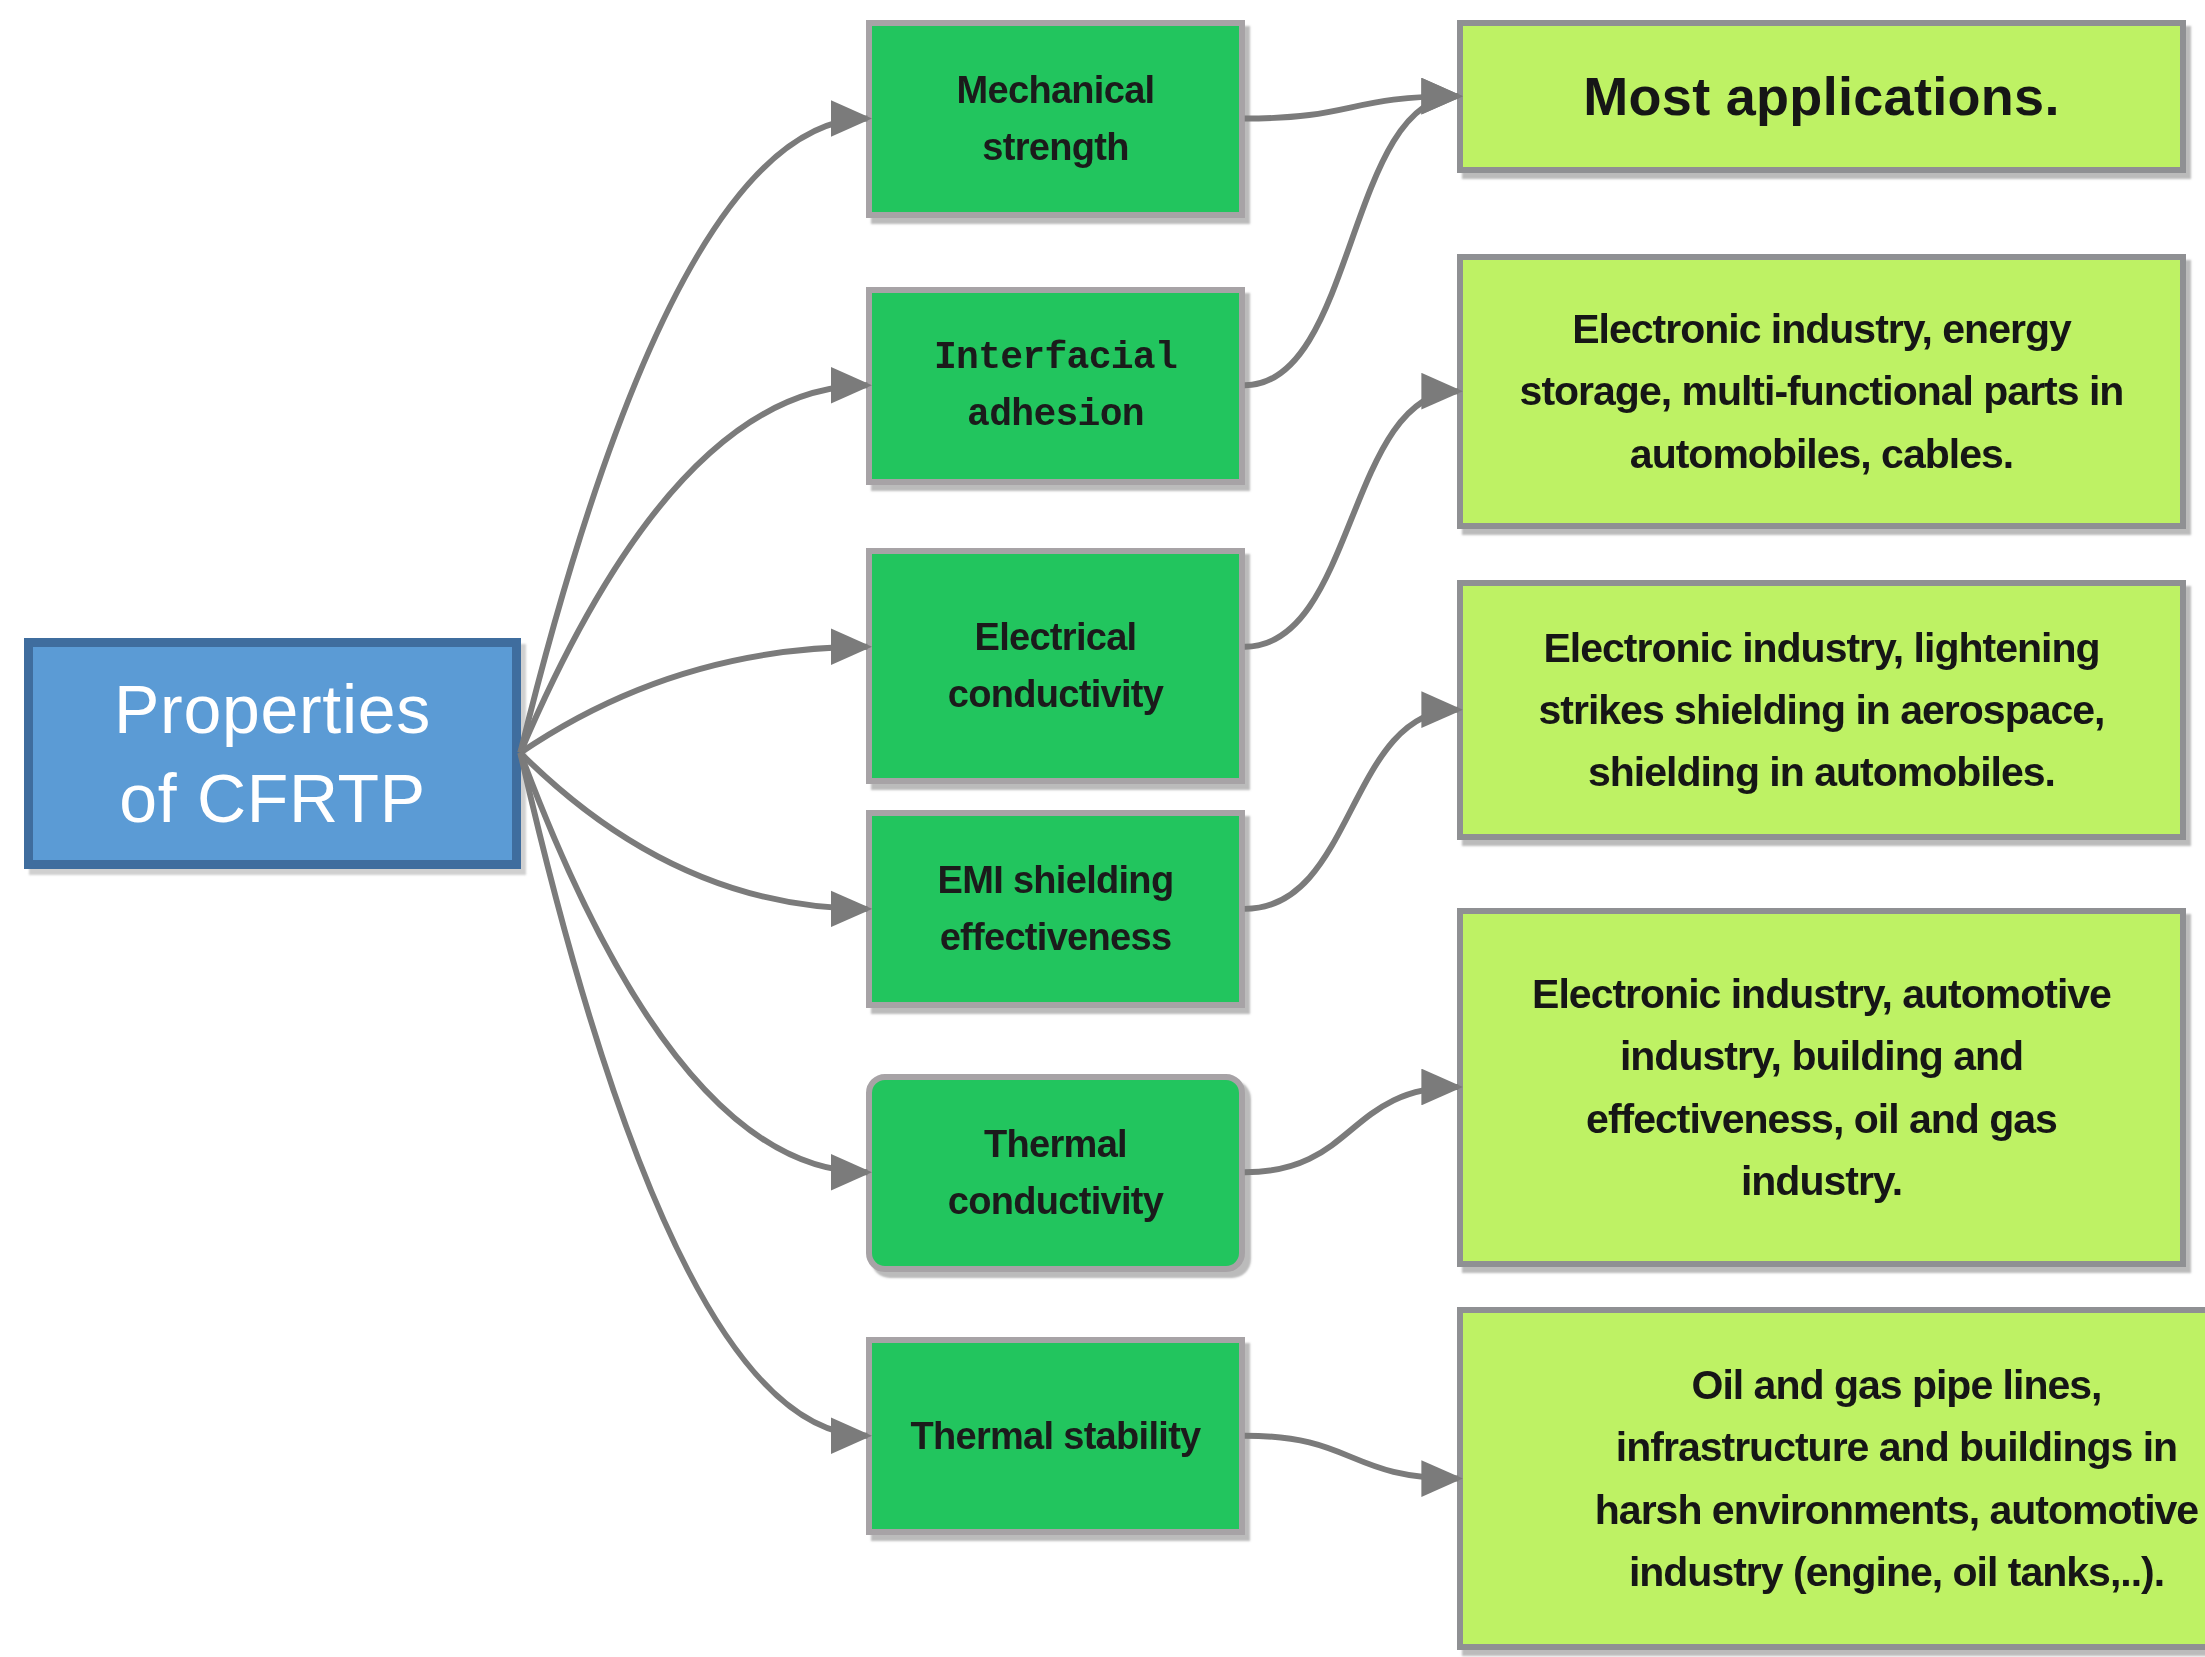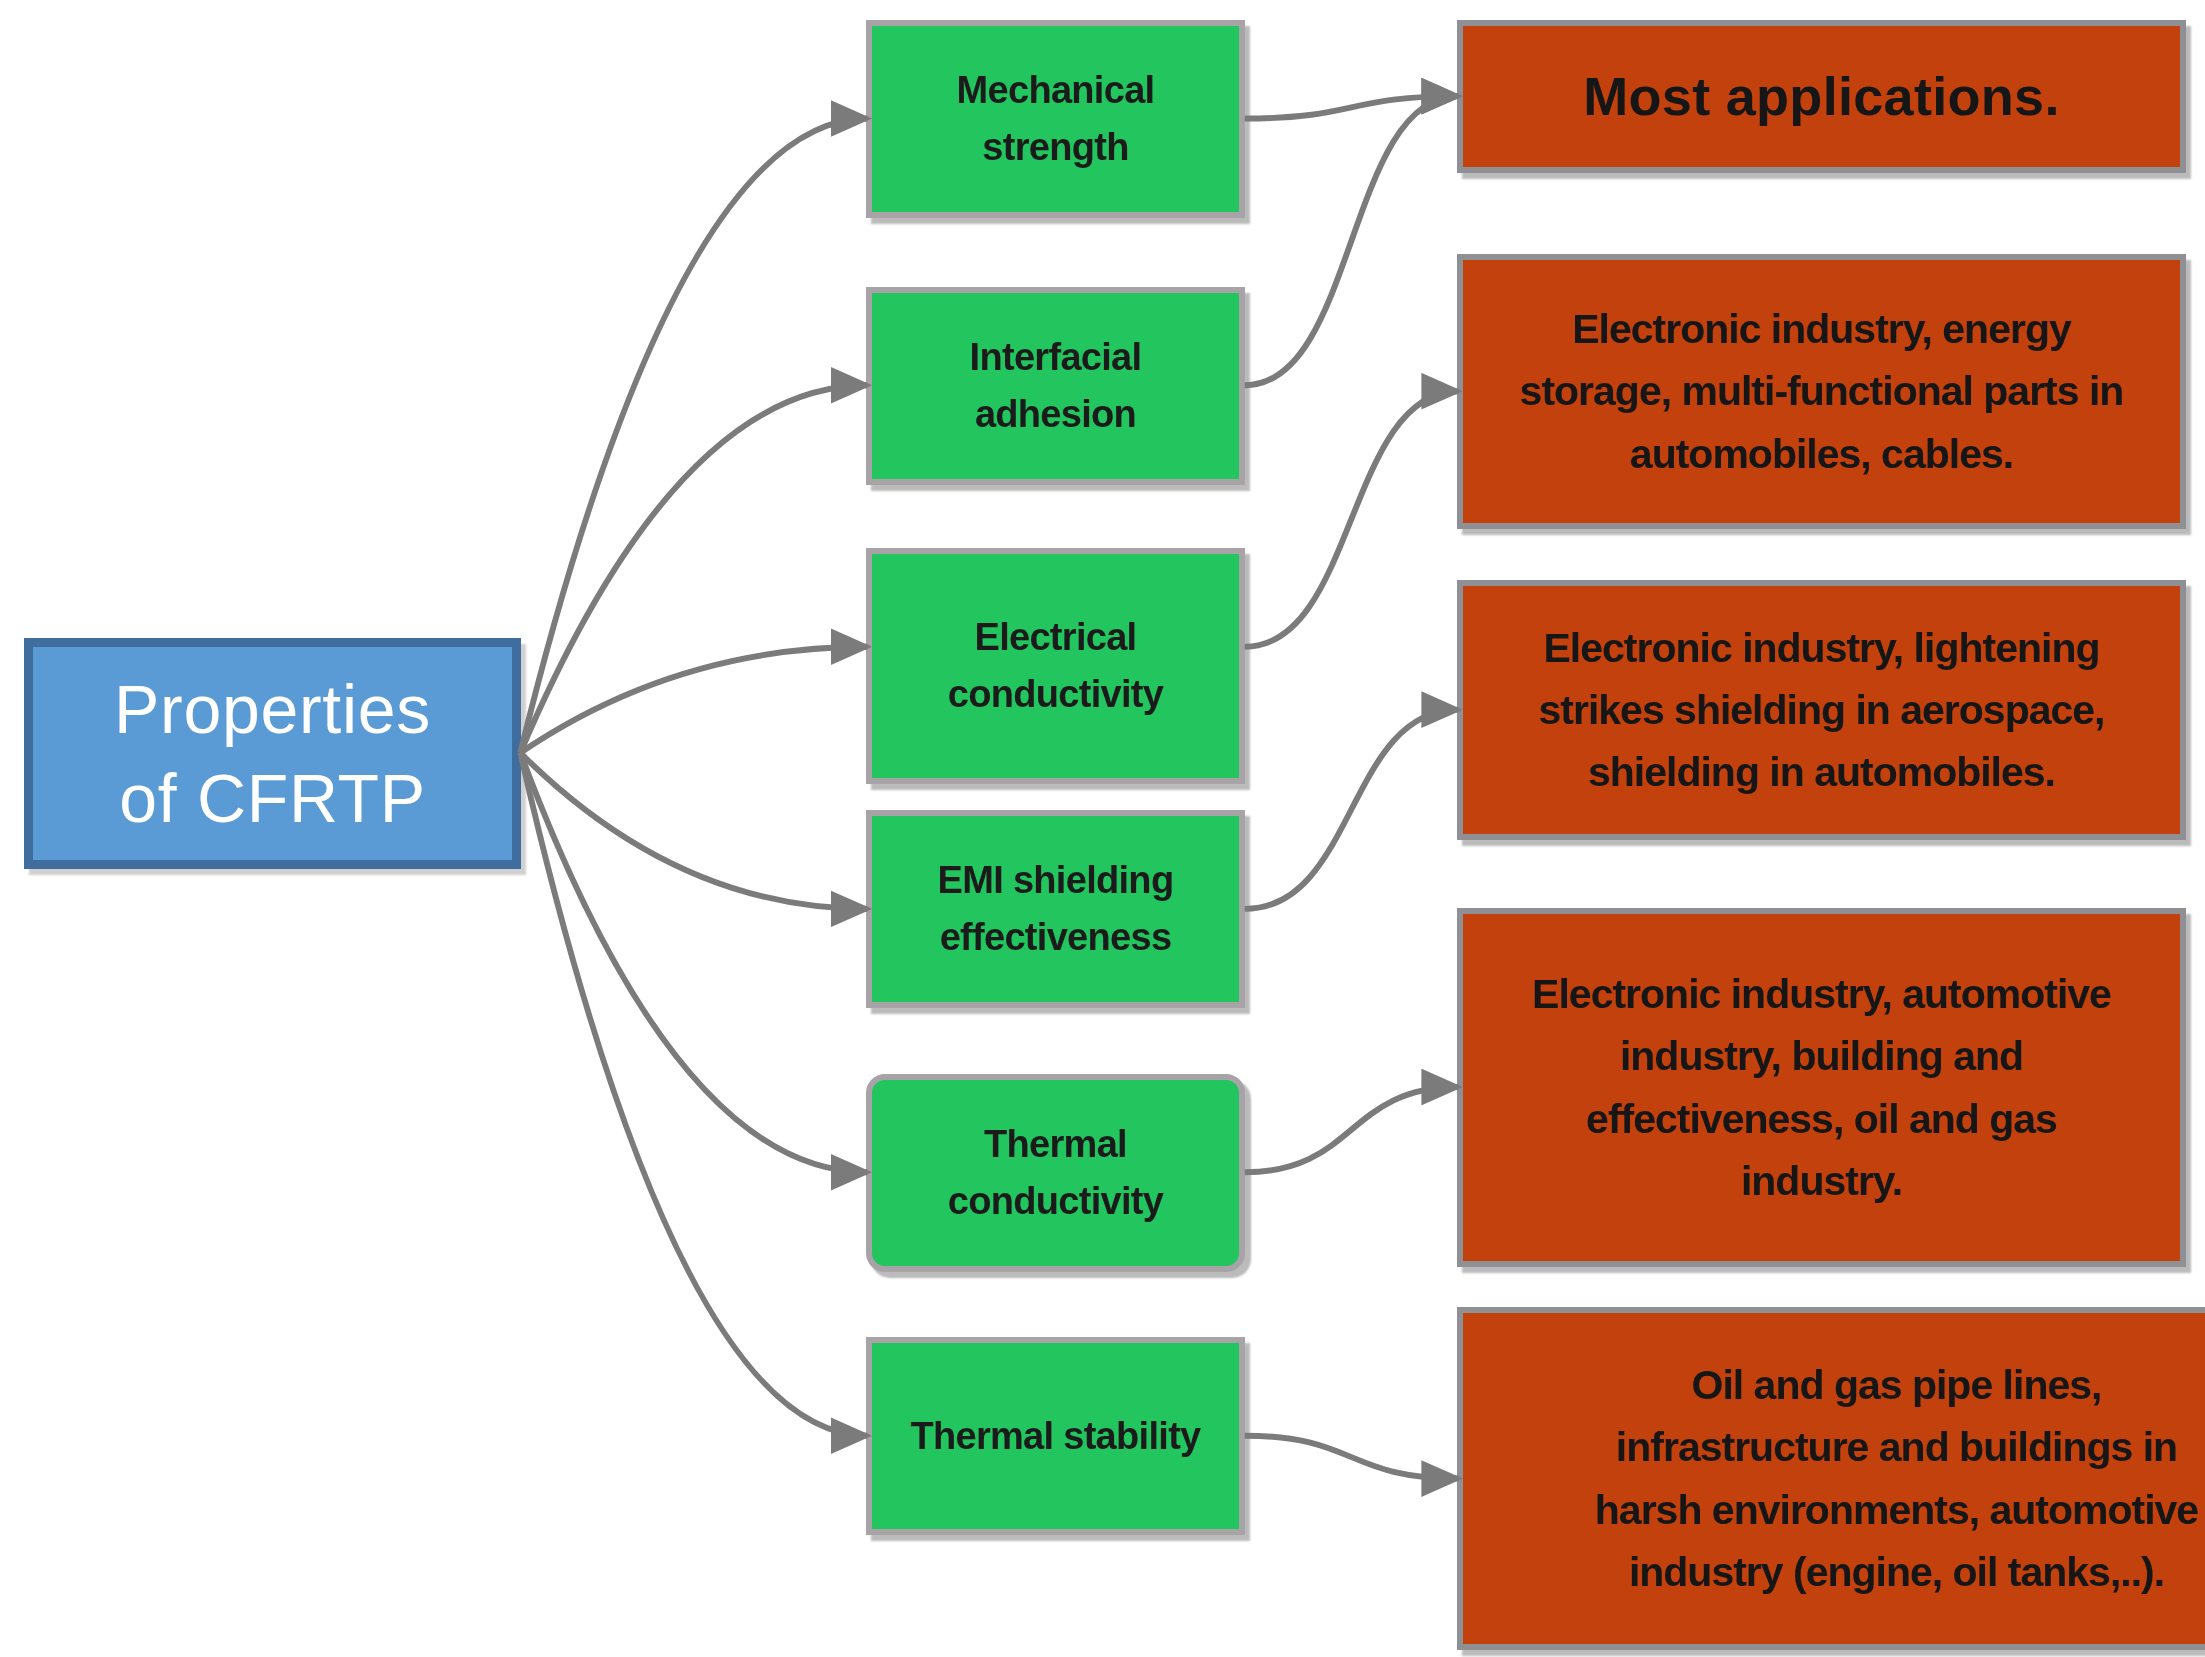--- a/index.html
+++ b/index.html
@@ -44,21 +44,21 @@
   }
   .prop-box .label {
     color: #1b1b1b;
     font-size: 38px;
     font-weight: 600;
     line-height: 1.5;
     letter-spacing: -0.7px;
     padding: 0 6.6px;
   }
   .app-box {
-    background: #c2410c;
+    background: #bef264;
     border: 6px solid #8f9093;
     box-shadow: 5.3px 6px 2px rgba(120,120,120,0.5);
   }
   .app-box .label {
     color: #161616;
     font-size: 41px;
     font-weight: 600;
     line-height: 1.52;
     letter-spacing: -1px;
     padding: 0 26px;
@@ -85,21 +85,21 @@
   <div class="box hub-box" style="left:24px; top:638px; width:497px; height:231px;">
     <div class="label">Properties
 of CFRTP</div>
   </div>
 
   <div class="box prop-box" style="left:866px; top:20px; width:379px; height:198px;">
     <div class="label">Mechanical
 strength</div>
   </div>
 
-  <div class="box prop-box" style="left:866px; top:287px; width:379px; height:198px;">
+  <div class="box prop-box" style="left:866px; top:287px; width:379px; height:198px;font-family:Liberation Mono, monospace;">
     <div class="label">Interfacial
 adhesion</div>
   </div>
 
   <div class="box prop-box" style="left:866px; top:548px; width:379px; height:236px;">
     <div class="label">Electrical
 conductivity</div>
   </div>
 
   <div class="box prop-box" style="left:866px; top:810px; width:379px; height:198px;align-items:center;">

